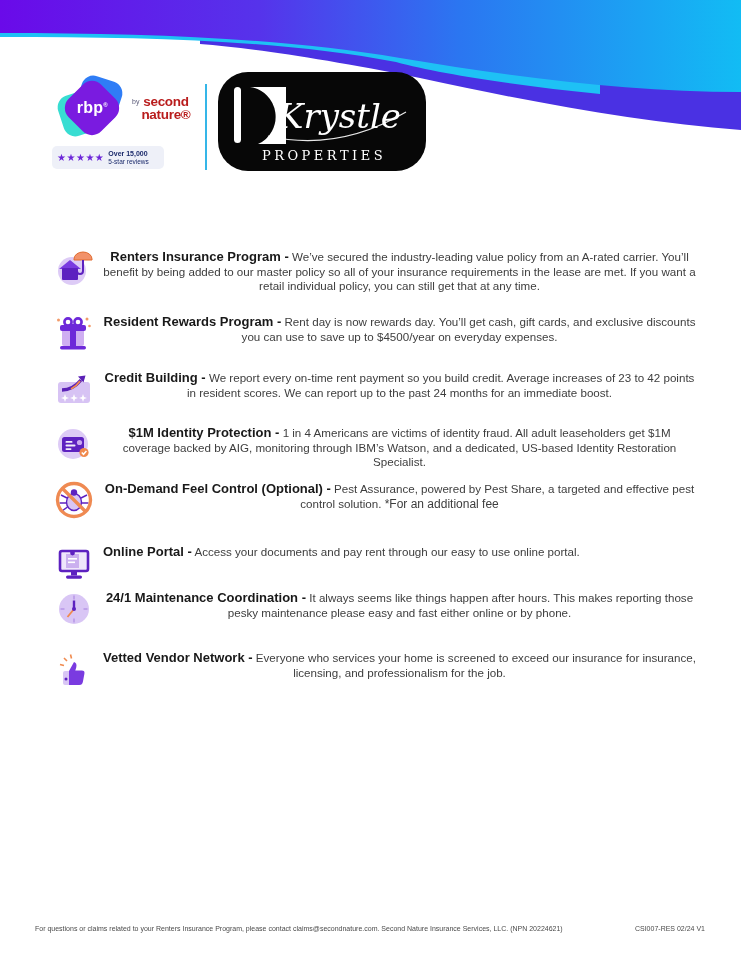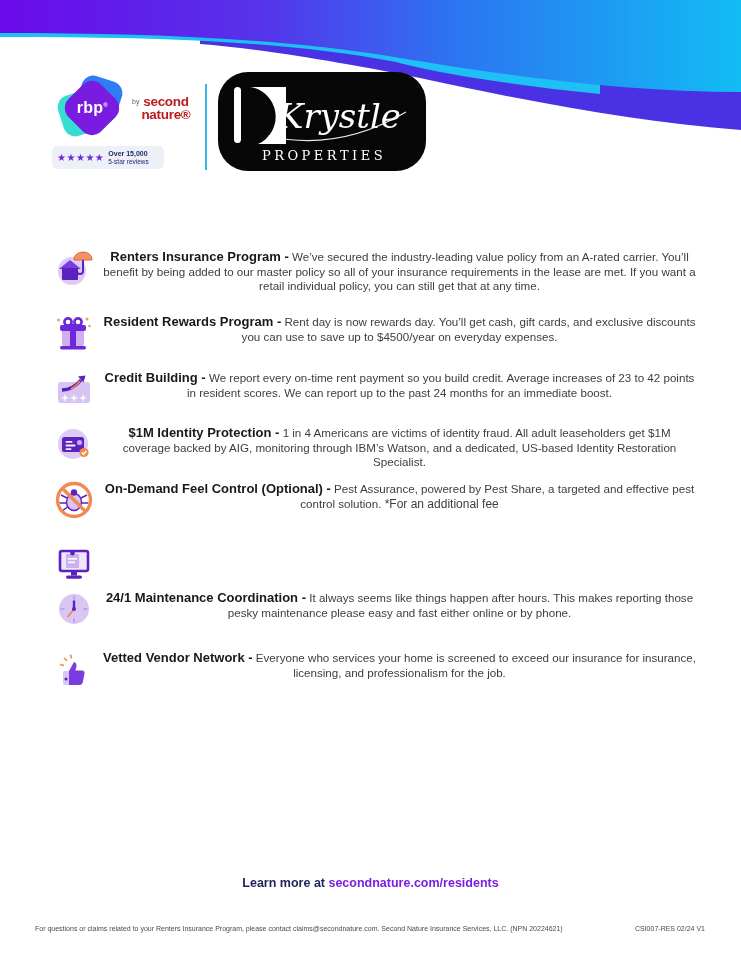--- a/index.html
+++ b/index.html
@@ -184,20 +184,21 @@
       <svg viewBox="0 0 40 40" width="40" height="40">
         <rect x="6" y="8" width="28" height="20" rx="2" fill="#efe6fb" stroke="#5d21c0" stroke-width="2.6"></rect>
         <rect x="12" y="11" width="13" height="14" fill="#cbb0ef"></rect>
         <circle cx="18.5" cy="10" r="2.4" fill="#5d21c0"></circle>
         <rect x="14" y="15" width="9" height="1.6" fill="#fff"></rect>
         <rect x="14" y="18.5" width="7" height="1.6" fill="#fff"></rect>
         <rect x="17" y="28" width="6" height="4.5" fill="#5d21c0"></rect>
         <rect x="12" y="32.5" width="16" height="3.2" rx="1.6" fill="#5d21c0"></rect>
       </svg>
     </div>
+    <p class="txt"><b>Online Portal -</b> <span>Access your documents and pay rent through our easy to use online portal.</span></p>
   </div>
 
   <div class="row" style="top:589px">
     <div class="icn">
       <svg viewBox="0 0 40 40" width="40" height="40">
         <circle cx="20" cy="20" r="15" fill="#d9c6f5"></circle>
         <rect x="19.2" y="6.5" width="1.6" height="4" fill="#b89ae8"></rect>
         <rect x="19.2" y="29.5" width="1.6" height="4" fill="#b89ae8"></rect>
         <rect x="6.5" y="19.2" width="4" height="1.6" fill="#b89ae8"></rect>
         <rect x="29.5" y="19.2" width="4" height="1.6" fill="#b89ae8"></rect>
@@ -214,19 +215,16 @@
       <svg viewBox="0 0 40 40" width="40" height="40">
         <path d="M10 9 L13 12 M16.5 5.5 L17.5 9.5 M6 15.5 L10 16.5" stroke="#f08a4e" stroke-width="1.6"></path>
         <rect x="9" y="22" width="19" height="14" rx="2" fill="#d9c6f5"></rect>
         <path d="M15 36 V22 l5 -9 q3.2 1 2.3 5.2 l-1 3.3 h6.5 q3.2 0 2.6 3.2 l-1.5 8 q-.6 3.3 -3.8 3.3 z" fill="#7a3be0"></path>
         <circle cx="12" cy="30" r="1.5" fill="#5d21c0"></circle>
       </svg>
     </div>
     <p class="txt"><b>Vetted Vendor Network -</b> <span>Everyone who services your home is screened to exceed our insurance for insurance, licensing, and professionalism for the job.</span></p>
   </div>
 
-  <div class="learn">
-    <span>Learn more at </span><a href="#">secondnature.com/residents</a>
-  </div>
   <div class="fine-left">For questions or claims related to your Renters Insurance Program, please contact claims@secondnature.com. Second Nature Insurance Services, LLC. (NPN 20224621)</div>
   <div class="fine-right">CSI007-RES 02/24 V1</div>
 
 </div>
 
 </body></html>

